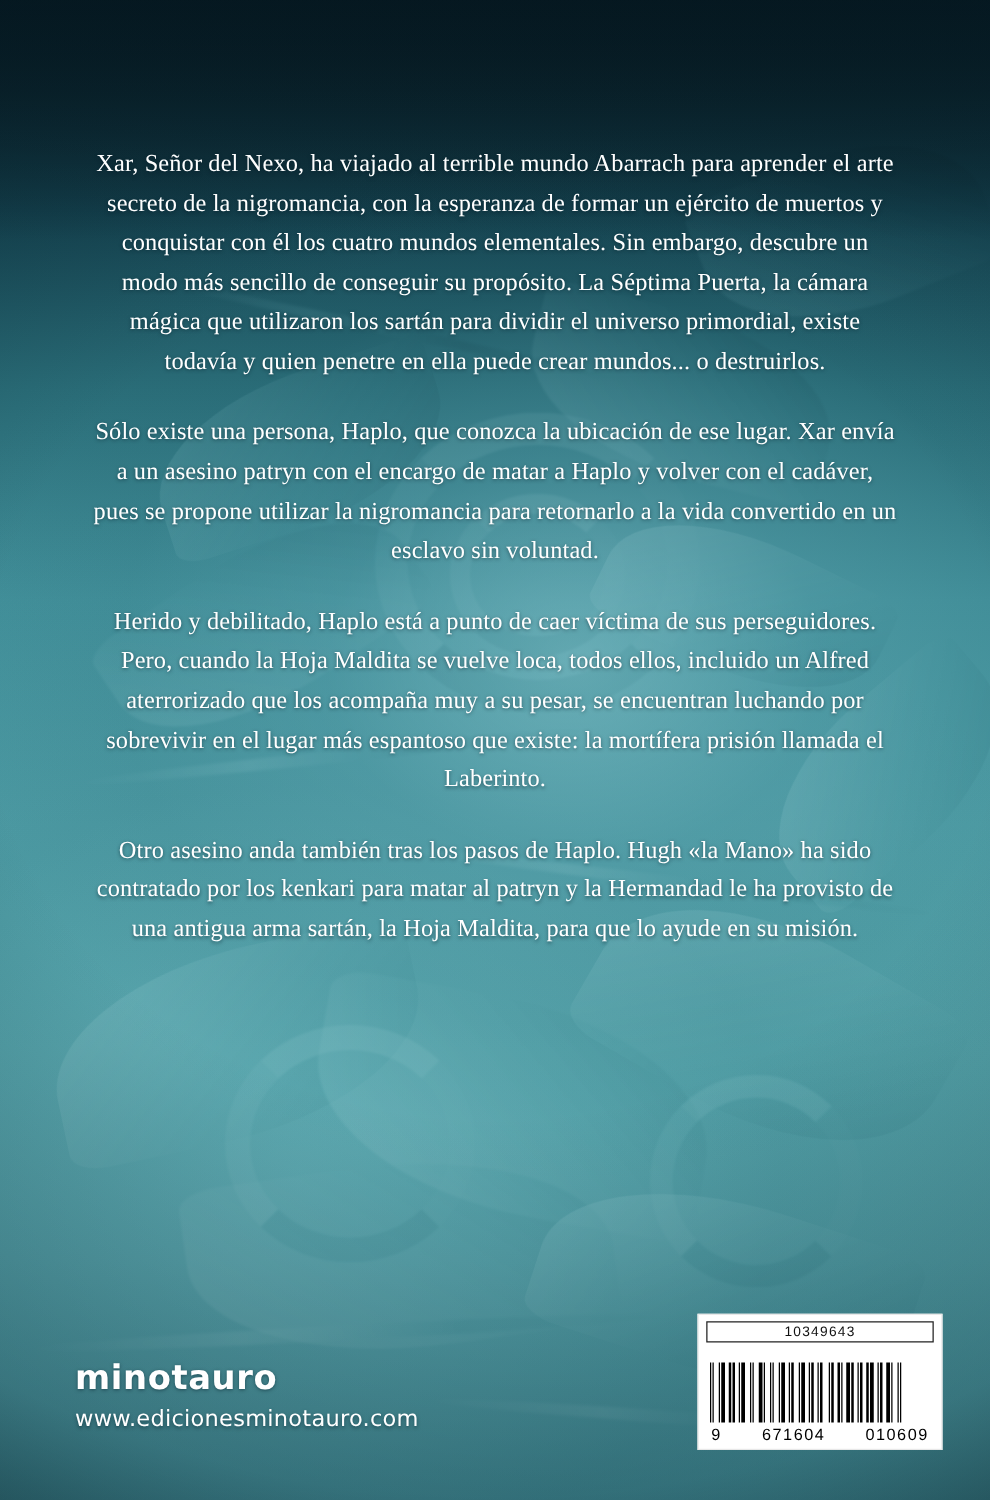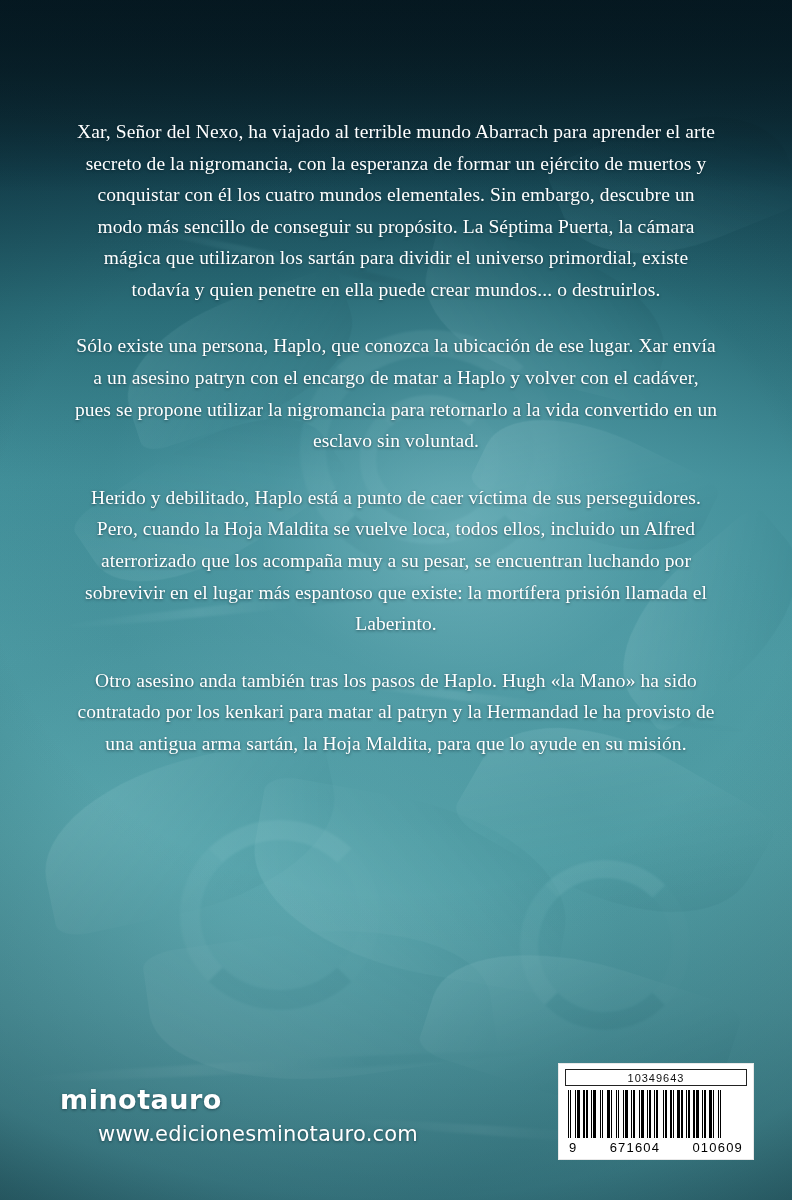--- a/index.html
+++ b/index.html
@@ -104,44 +104,43 @@
     font-family: "DejaVu Sans", sans-serif;
     font-size: 27px;
     font-weight: 700;
     letter-spacing: 0.5px;
     line-height: 1.1;
     margin-top: 16px;
   }
   .pub-url {
     margin-top: 7px;
     font-family: "DejaVu Sans", sans-serif;
-    font-size: 21px;
+    font-size: 18px;
     letter-spacing: 0.2px;
-    margin-left: 38px;
   }
 
   
   .barcode-box {
     position: absolute;
     right: 38px;
     bottom: 40px;
     width: 196px;
     background: #ffffff;
     padding: 5px 6px 4px 6px;
     border: 1px solid #e8e8e8;
   }
   .barcode-top {
     text-align: center;
     font-family: "Liberation Sans", sans-serif;
     font-size: 11px;
     color: #111;
     border: 1px solid #222;
     padding: 2px 0 1px 0;
     letter-spacing: 1px;
-    margin-bottom: 4px;
+    margin-bottom: 16px;
   }
   .bars {
     height: 48px;
     display: flex;
     align-items: stretch;
     gap: 0;
     padding: 0 3px;
   }
   .bars span { display: block; background: #000; }
   .barcode-num {

